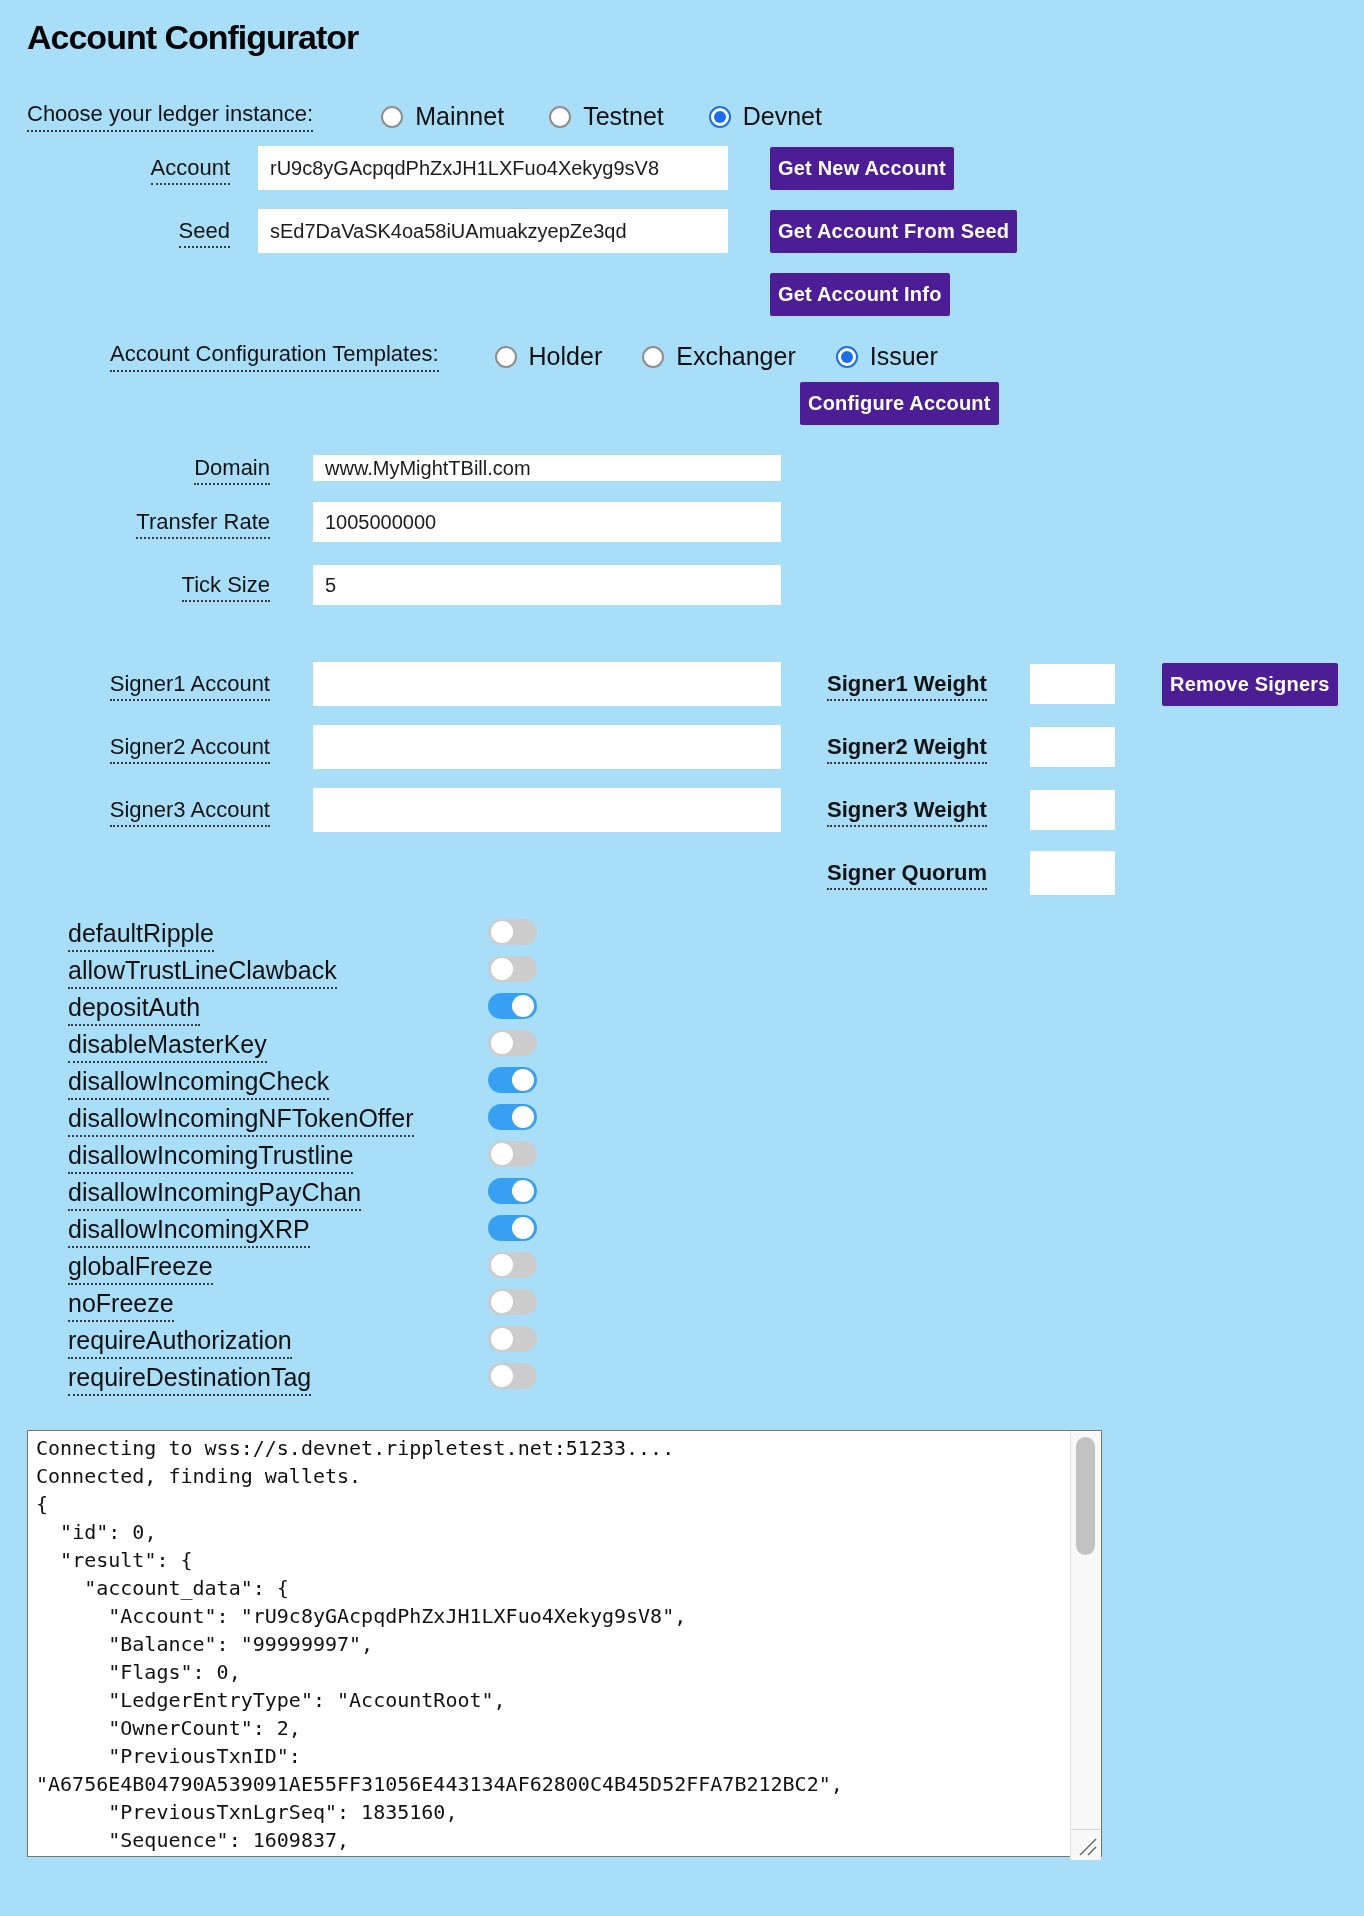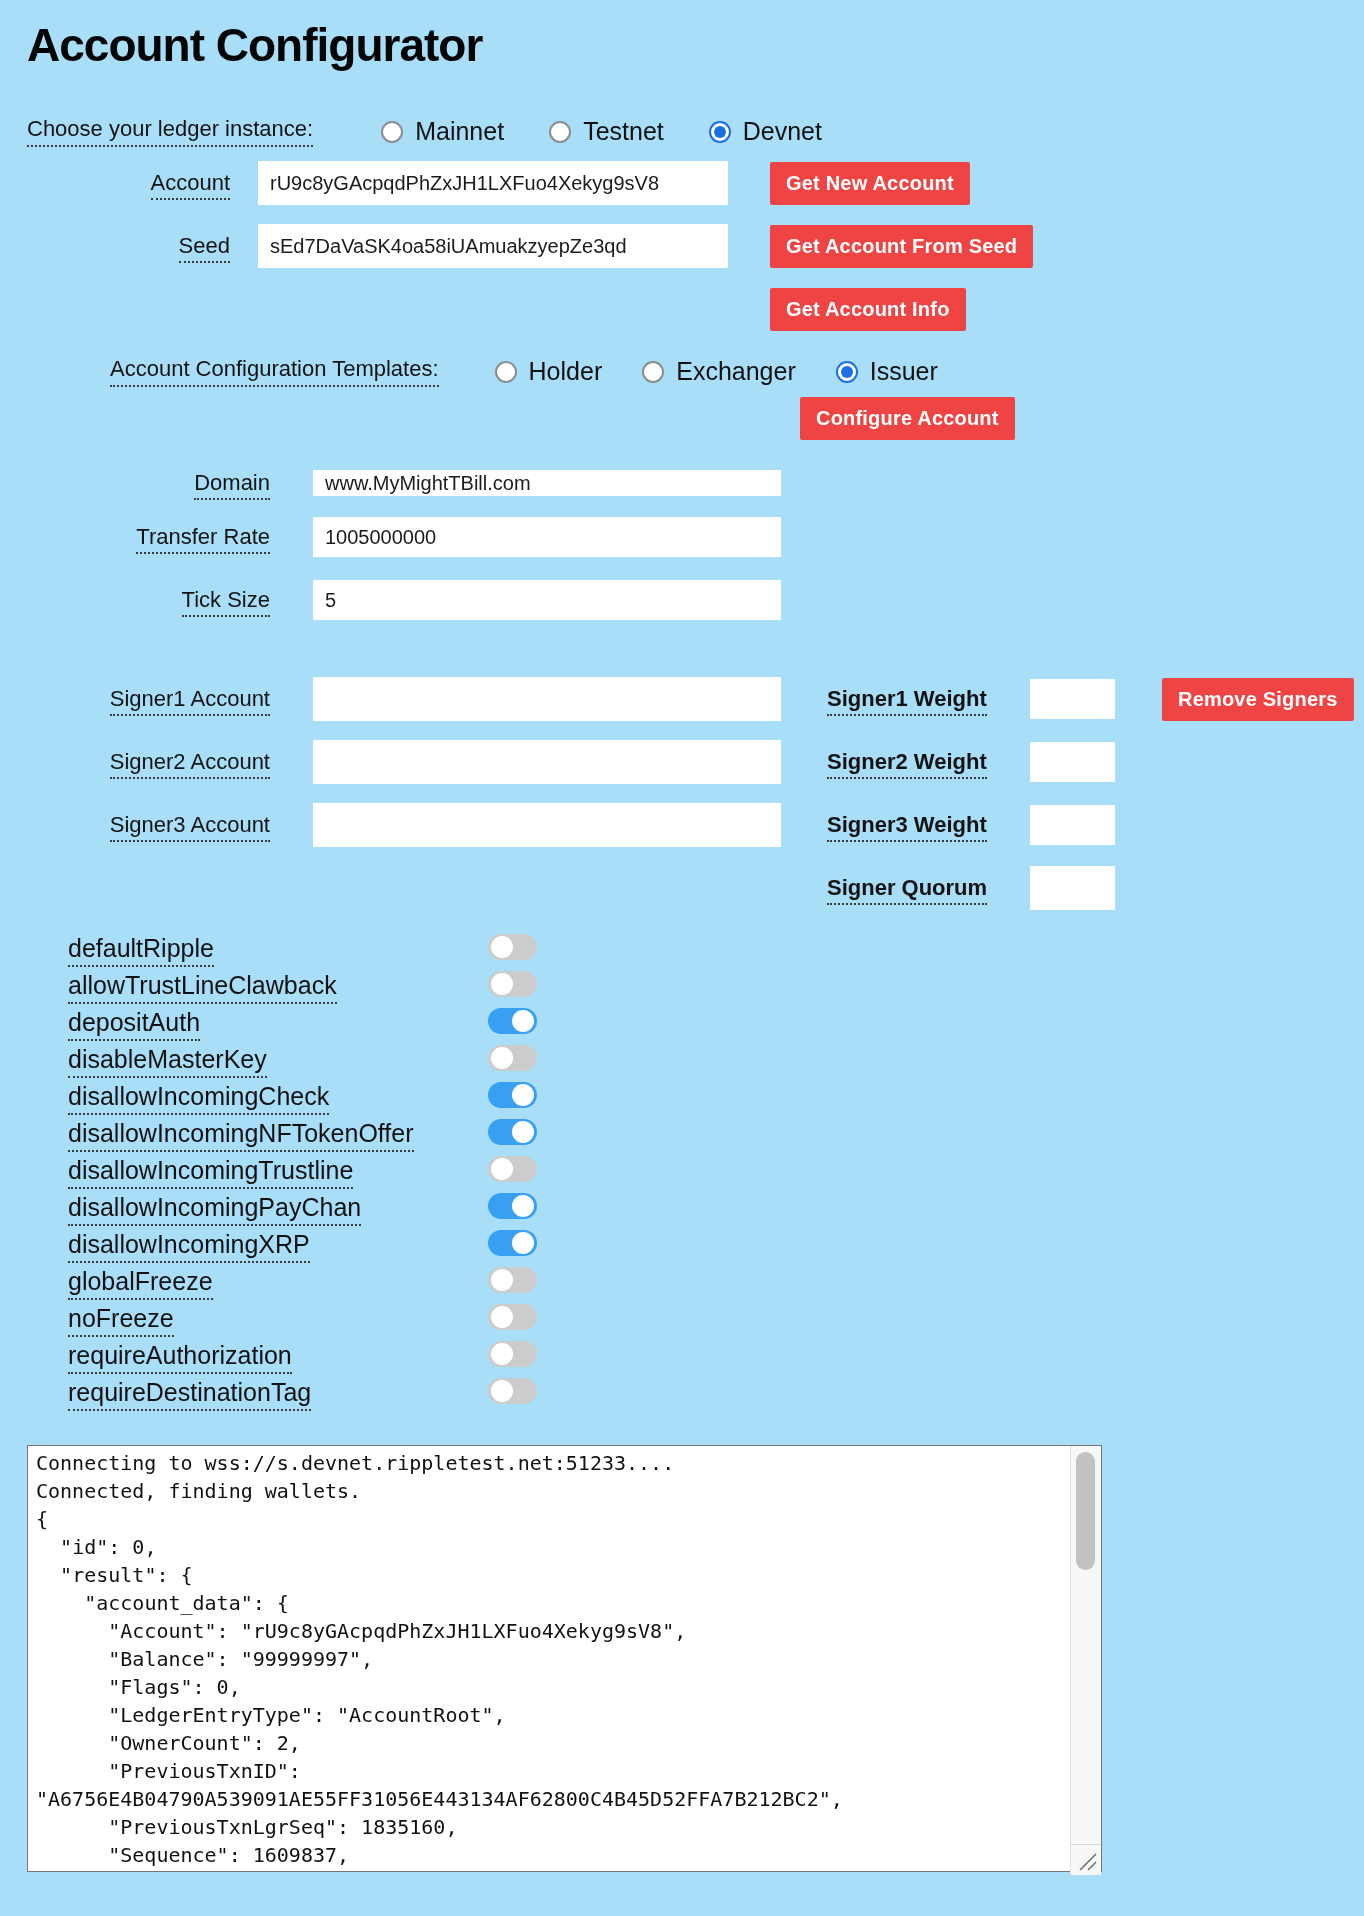--- a/index.html
+++ b/index.html
@@ -4,44 +4,44 @@
 <style>
   html,body{margin:0;padding:0;}
   body{
     width:1364px;height:1916px;
     background:#a9def9;
     font-family:"Liberation Sans","DejaVu Sans",sans-serif;
     color:#111;
     overflow:hidden;
   }
   .page{padding:18px 0 0 27px;}
-  h1{font-size:46px;font-weight:bold;margin:0 0 44px 0;letter-spacing:-1px;color:#050505;}
+  h1{font-size:34px;font-weight:bold;margin:0 0 44px 0;letter-spacing:-1px;color:#050505;}
 
   .frow{display:flex;align-items:center;}
   .ul{border-bottom:2px dotted #3a3a3a;padding-bottom:3px;}
   .lbl{font-size:22px;color:#131313;}
 
   
   .flabel1{width:203px;text-align:right;flex:none;}
   .flabel2{width:243px;text-align:right;flex:none;}
 
   .txt-input{
     border:none;outline:none;background:#fff;
     font-family:"Liberation Sans","DejaVu Sans",sans-serif;
     font-size:20px;color:#1c1c1c;padding:0 12px;box-sizing:border-box;
   }
   .input-lg{width:470px;height:44px;margin-left:28px;}
   .input-md{width:468px;height:26px;margin-left:43px;}
   .input-sm{width:85px;height:40px;}
 
   .btn{
-    background:#ef4444;color:#fff;border:none;border-radius:2px;
+    background:#4c1d95;color:#fff;border:none;border-radius:2px;
     font-family:"Liberation Sans","DejaVu Sans",sans-serif;
     font-size:20px;font-weight:700;letter-spacing:.2px;
-    padding:10px 16px;cursor:pointer;white-space:nowrap;
+    padding:10px 8px;cursor:pointer;white-space:nowrap;
   }
 
   
   .radio{width:22px;height:22px;border-radius:50%;background:#fff;border:2px solid #8d8d8d;
          box-sizing:border-box;display:inline-block;position:relative;flex:none;}
   .radio.checked{border-color:#1a6fe8;}
   .radio.checked::after{content:'';position:absolute;inset:3px;border-radius:50%;background:#1a6fe8;}
   .radio-item{display:flex;align-items:center;}
   .radio-item .rlbl{font-size:25px;margin-left:12px;}
 

